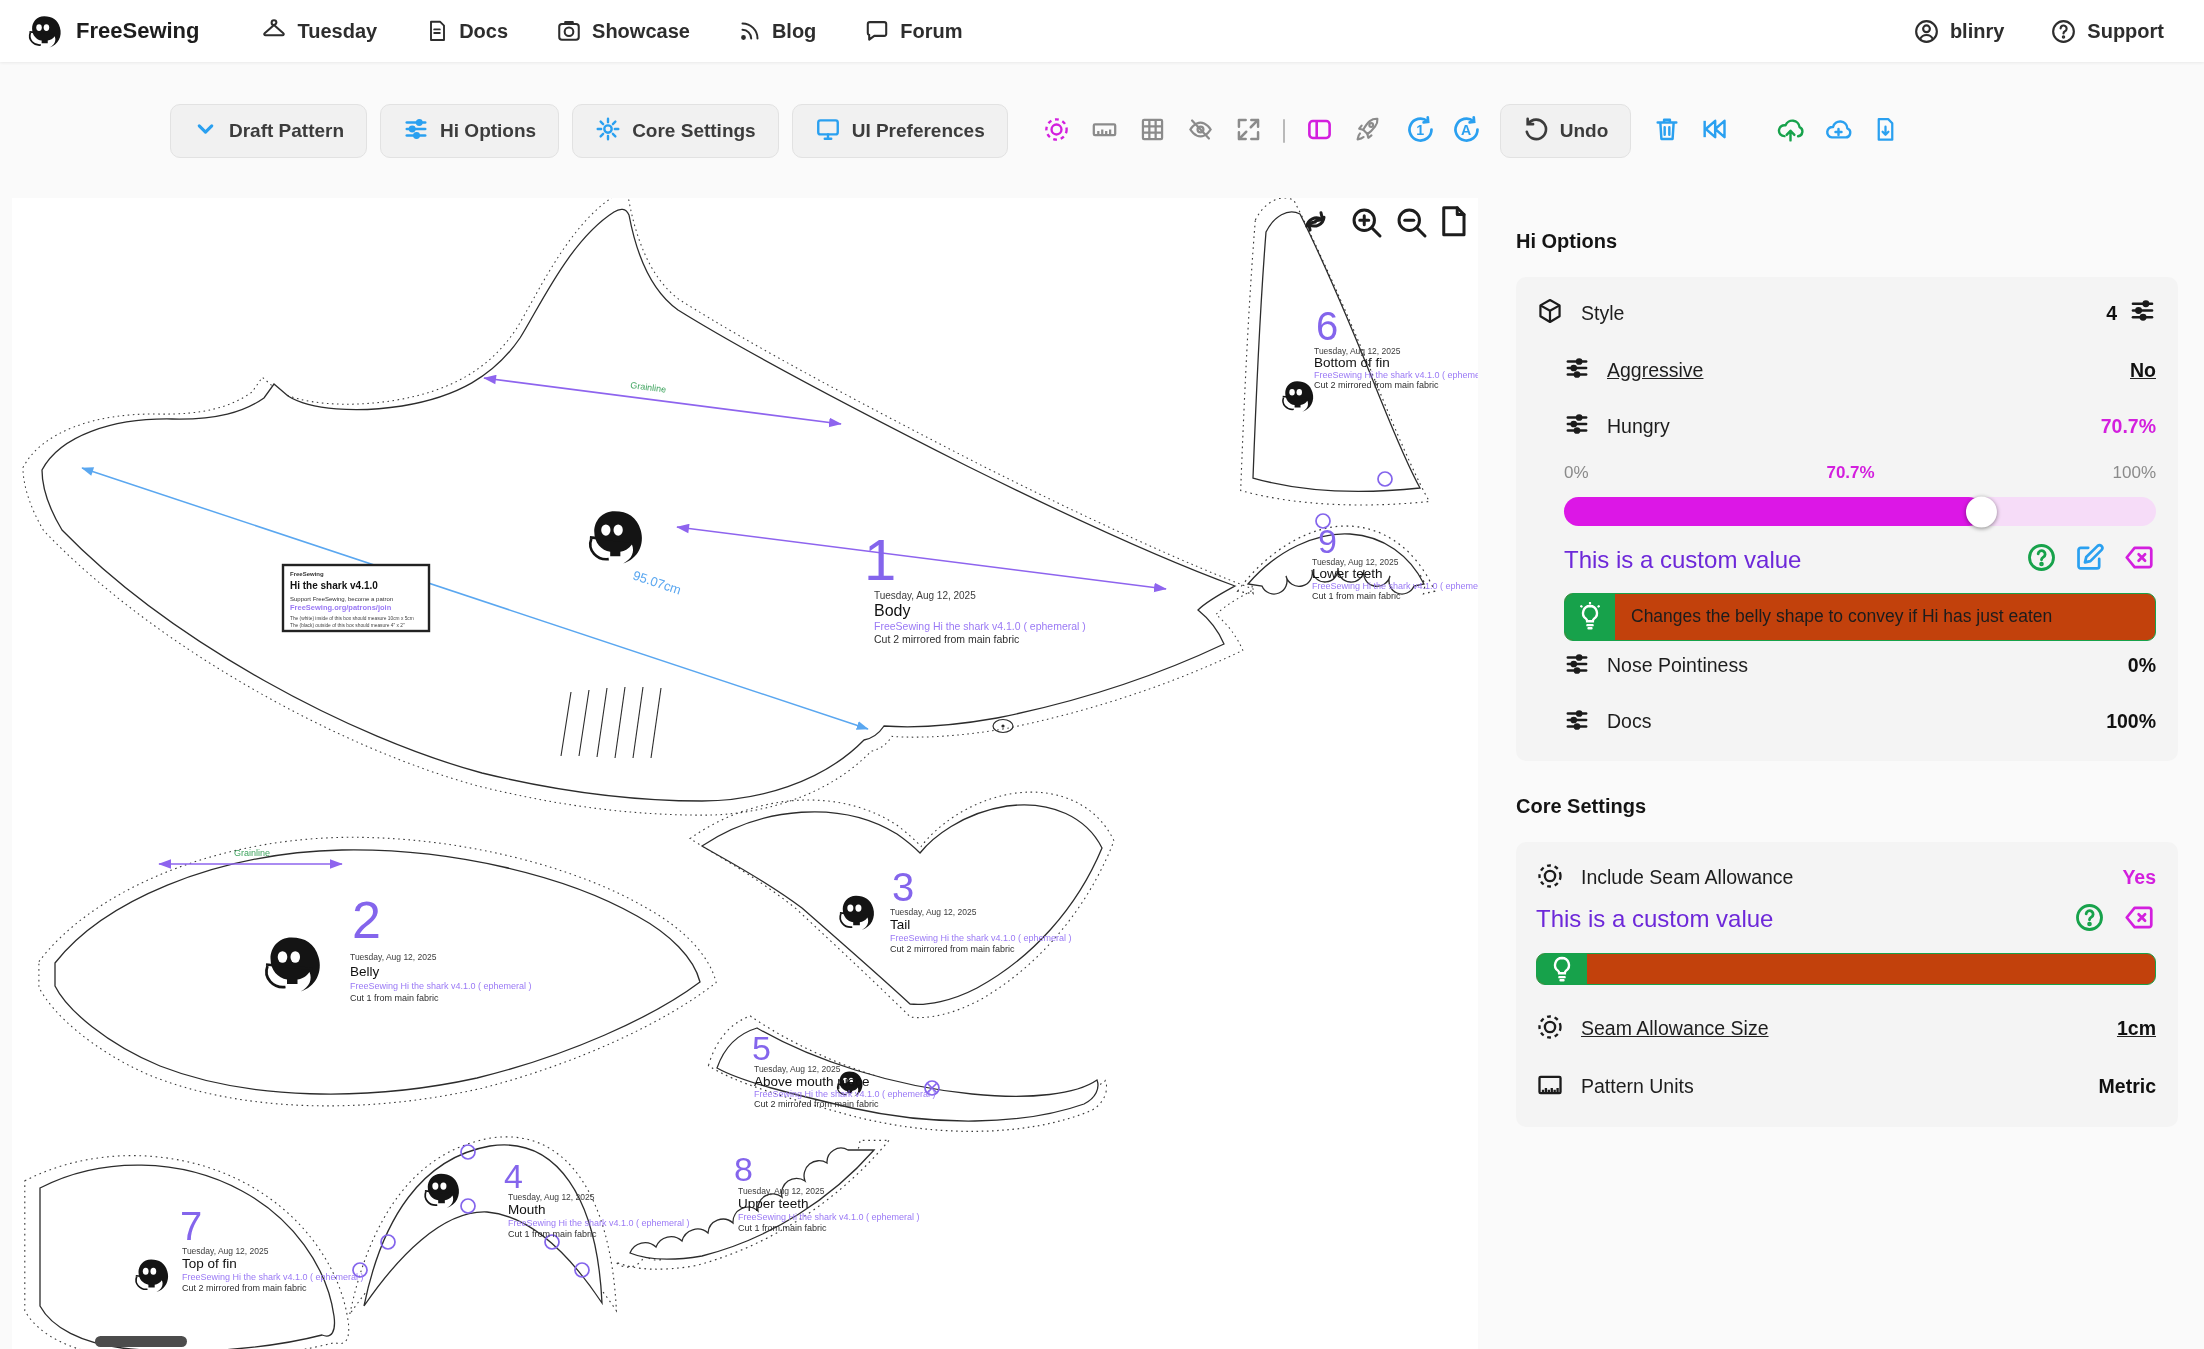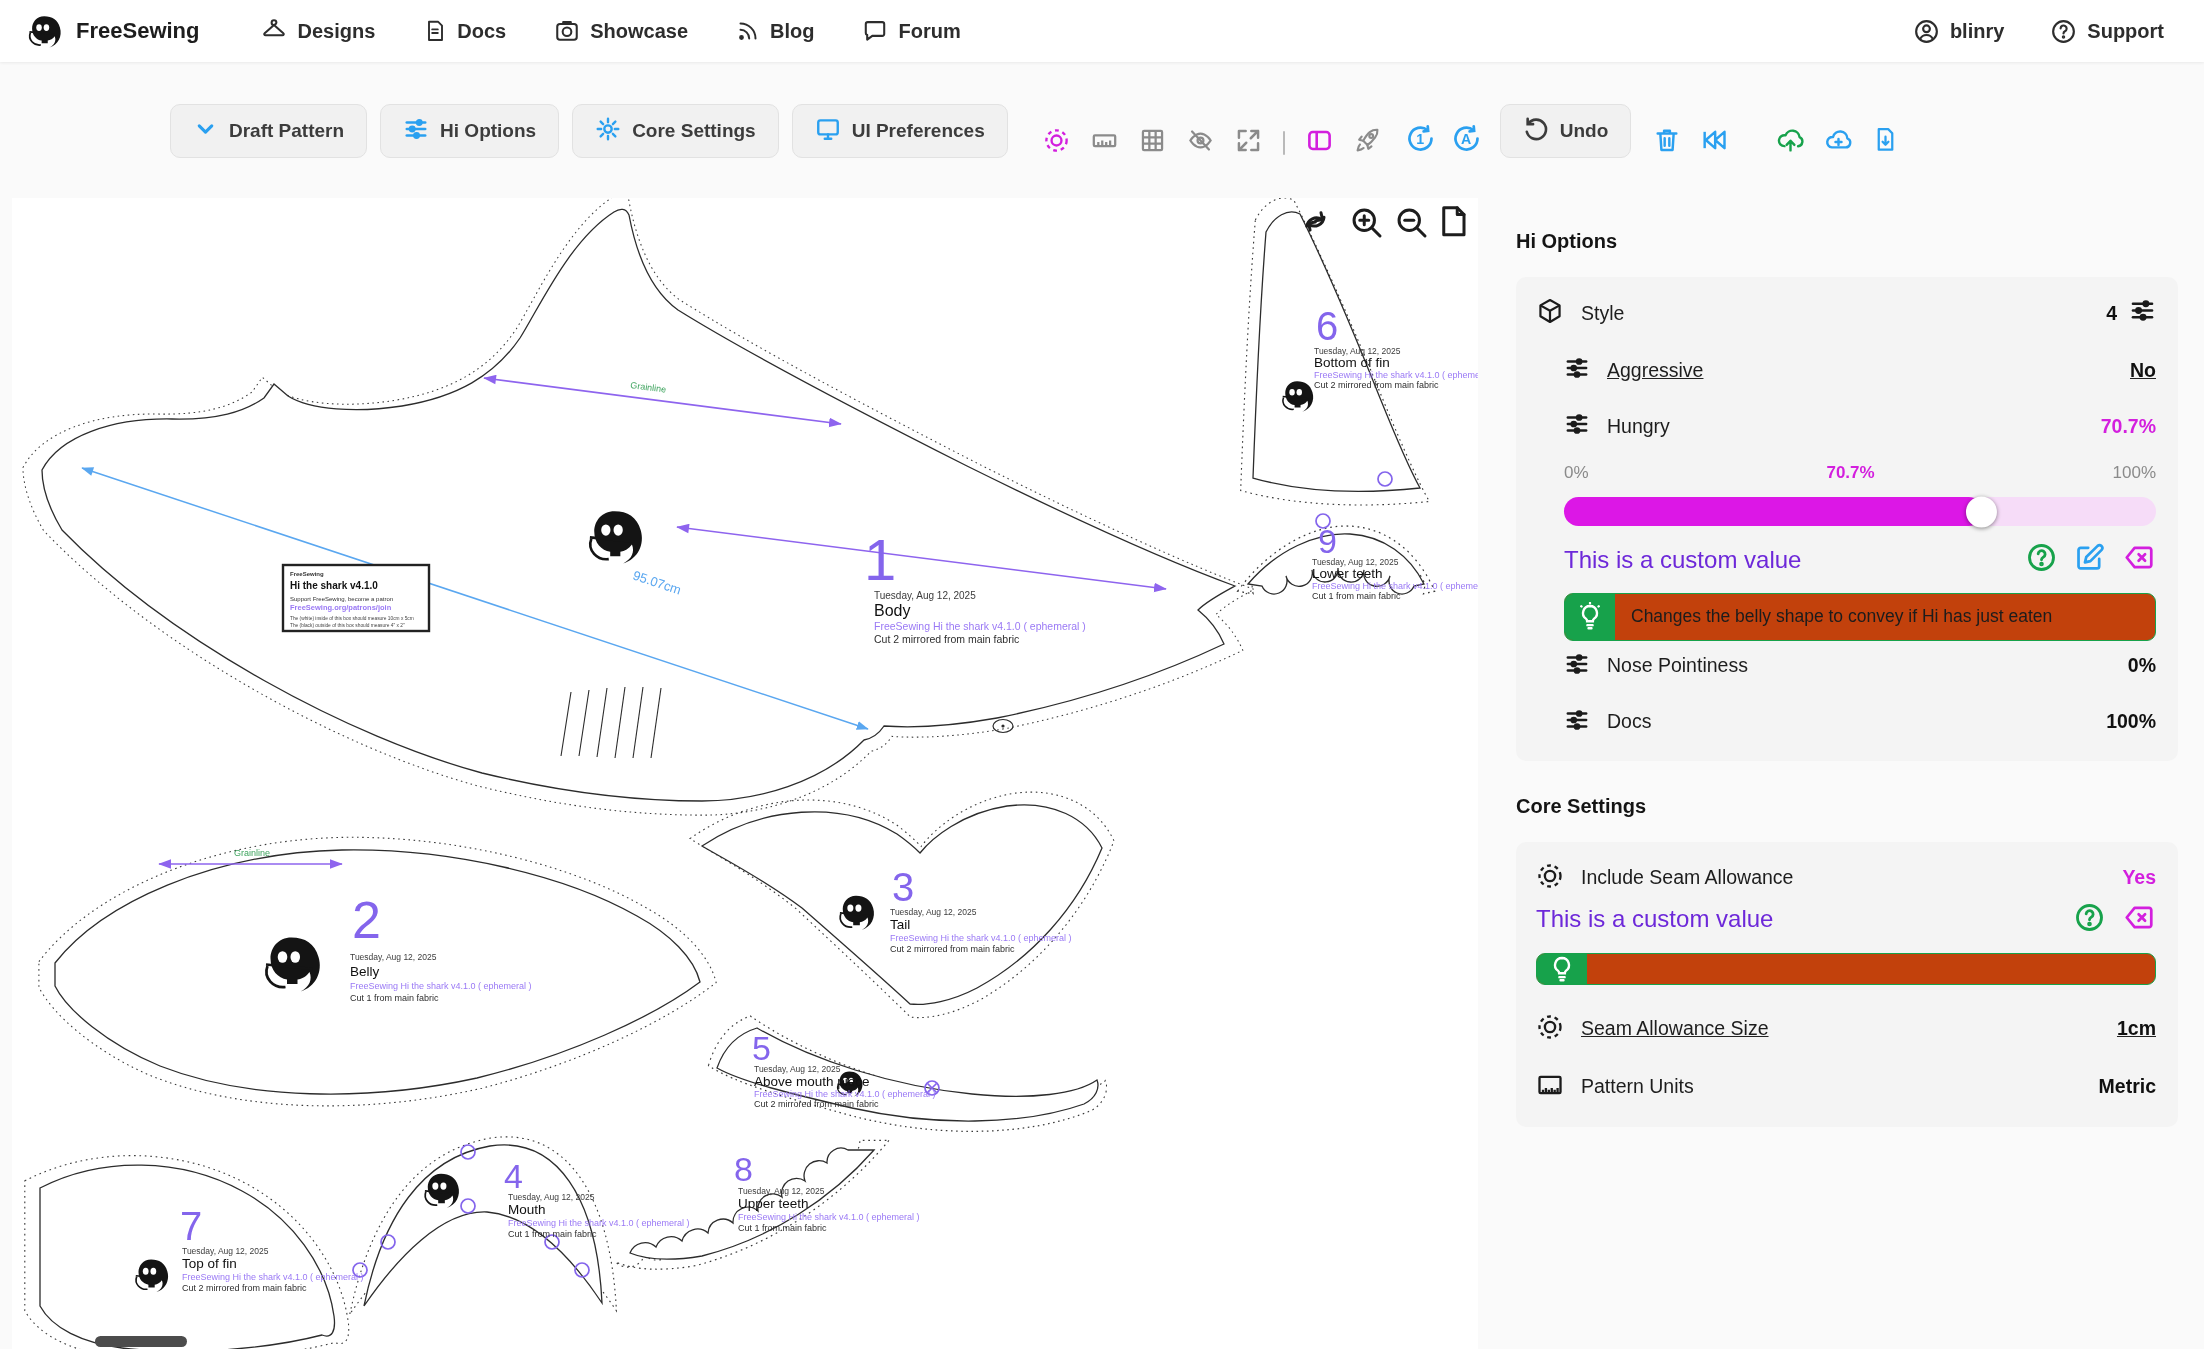--- a/index.html
+++ b/index.html
@@ -9,21 +9,21 @@
   
   .nav { position:absolute; top:0; left:0; width:2204px; height:62px; background:#fff;
     display:flex; align-items:center; padding:0 40px 0 26px; box-shadow:0 1px 3px rgba(0,0,0,.07); z-index:5;}
   .brand { display:flex; align-items:center; gap:10px; font-size:22px; font-weight:800; color:#1d1d1d;}
   .nav-menu { display:flex; align-items:center; gap:48px; margin-left:62px;}
   .nav-item { display:flex; align-items:center; gap:10px; font-size:20px; font-weight:700; color:#2d2d2d; cursor:pointer;}
   .nav-right { margin-left:auto; display:flex; align-items:center; gap:46px;}
   .nav svg { display:block; }
 
   
-  .toolbar { position:absolute; top:104px; left:170px; display:flex; align-items:flex-end; z-index:4;}
+  .toolbar { position:absolute; top:104px; left:170px; display:flex; align-items:center; z-index:4;}
   .tbtn { display:flex; align-items:center; gap:11px; height:54px; padding:0 22px; margin-right:13px;
     background:#f1f1f1; border:1px solid #e2e2e2; border-radius:10px;
     font-size:19px; font-weight:700; color:#3c3c3c; cursor:pointer;}
   .ticons { display:flex; align-items:center; gap:21px; margin-left:22px;}
   .tdiv { width:2px; height:24px; background:#b9b9b9; border-radius:1px;}
   .ticons2 { display:flex; align-items:center; gap:15px; margin-left:24px;}
   .tbtn.undo { margin-left:18px; margin-right:0;}
   .ticons3 { display:flex; align-items:center; gap:19px; margin-left:22px;}
   .ticons4 { display:flex; align-items:center; gap:19px; margin-left:48px;}
 
@@ -98,21 +98,21 @@
     <span>FreeSewing</span>
   </div>
   <div class="nav-menu">
     <div class="nav-item">
       <span>
           <svg width="26" height="26" viewBox="0 0 24 24" fill="none" stroke="#2d2d2d" stroke-width="1.9" stroke-linecap="round" stroke-linejoin="round">
             <path d="M12 6.5a2.2 2.2 0 1 1 2.2-2.2c0 1.2-1 1.6-2.2 2.2z"></path>
             <path d="M12 6.5 20.6 14c.9.8.3 2-.9 2H4.3c-1.2 0-1.8-1.2-.9-2L12 6.5z"></path>
           </svg>
         </span>
-      <span>Designs</span>
+      <span>Tuesday</span>
     </div>
     <div class="nav-item">
       <span>
           <svg width="24" height="26" viewBox="0 0 24 24" fill="none" stroke="#2d2d2d" stroke-width="1.9" stroke-linecap="round" stroke-linejoin="round">
             <path d="M6 2.8h9.2L19 6.6V21H6z"></path>
             <path d="M9.2 10.4h5.6M9.2 14h5.6"></path>
           </svg>
         </span>
       <span>Docs</span>
     </div>

